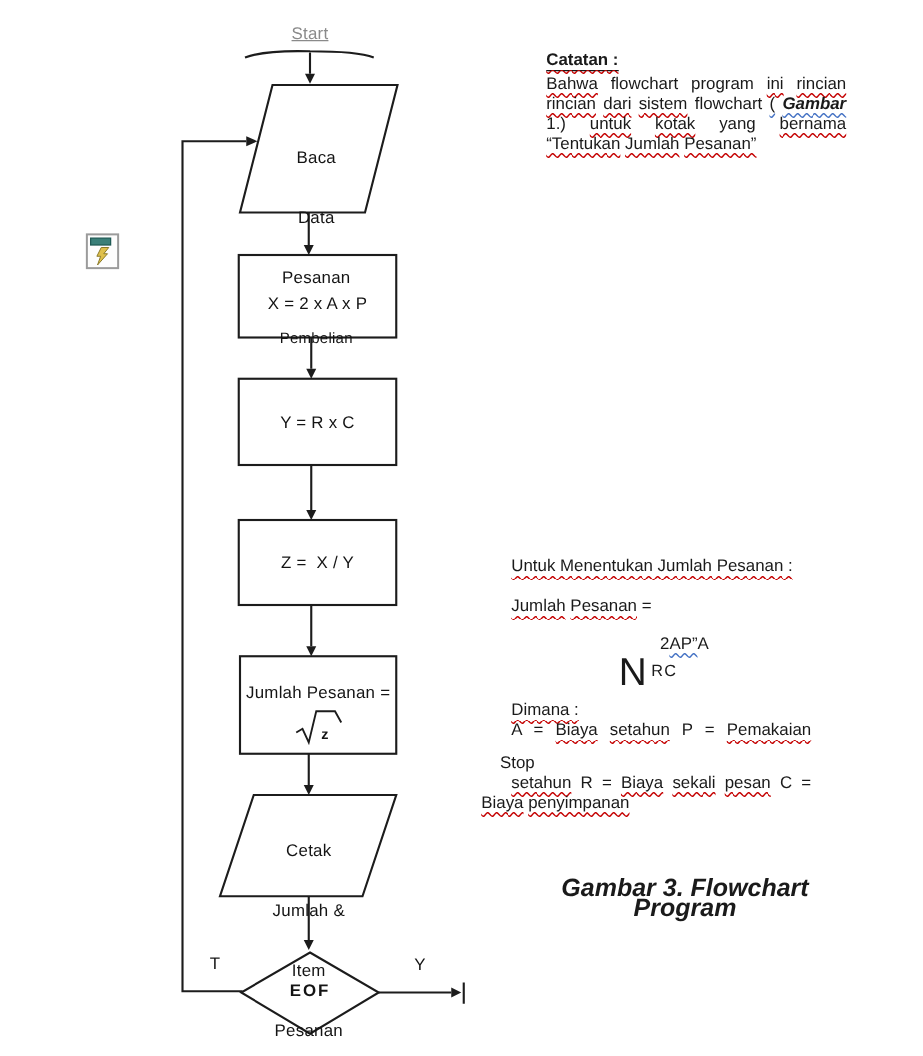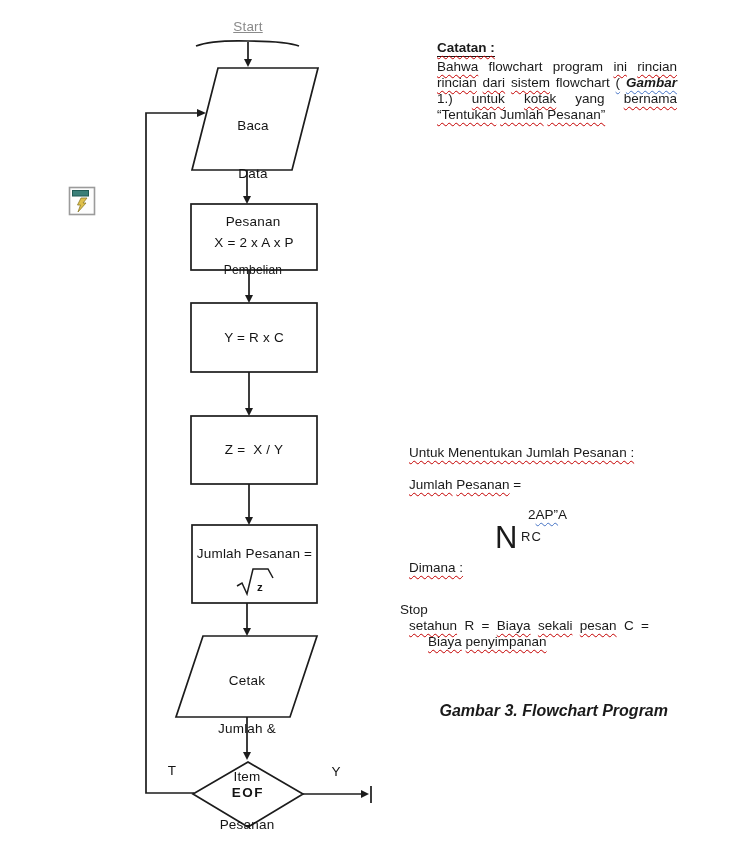--- a/index.html
+++ b/index.html
@@ -20,21 +20,21 @@
   .jus{text-align:justify;text-align-last:justify;}
   .wr{text-decoration-line:underline;text-decoration-style:wavy;text-decoration-color:#c40000;
       text-decoration-thickness:1px;text-underline-offset:2.5px;}
   .wb{text-decoration-line:underline;text-decoration-style:wavy;text-decoration-color:#4472c4;
       text-decoration-thickness:1px;text-underline-offset:2.5px;}
   .bi{font-weight:700;font-style:italic;}
   .notes-title{font-weight:700;display:inline-block;border-bottom:1.5px solid #161616;
                text-decoration-line:underline;text-decoration-style:wavy;
                text-decoration-color:#c40000;text-decoration-thickness:1px;
                text-underline-offset:3px;margin-bottom:2px;}
-  .caption{font-weight:700;font-style:italic;font-size:16px;text-align:right;}
+  .caption{font-weight:700;font-style:italic;font-size:20px;text-align:center;}
   .formula-n{font-size:31px;color:#1a1a1a;}
   .formula-den{font-size:13px;letter-spacing:1px;}
 </style>
 </head>
 <body>
 
 <div class="canvas">
 
   <svg class="abs" style="left:0;top:0;" width="738" height="845" viewBox="0 0 738 845">
     <g stroke="#1c1c1c" stroke-width="1.7" fill="none">
@@ -143,34 +143,43 @@
   </div>
 
   <div class="para" style="left:528px;top:507px;">
     <span>2</span><span class="wb">AP”</span><span>A</span>
   </div>
   <div class="para formula-n" style="left:495px;top:521px;line-height:34px;">N</div>
   <div class="para formula-den" style="left:521px;top:529px;">RC</div>
 
   <div class="para wr" style="left:409px;top:560px;">Dimana :</div>
 
+  <div class="para jus" style="left:409px;top:576px;width:240px;">
+    <span>A</span>
+    <span>=</span>
+    <span class="wr">Biaya</span>
+    <span class="wr">setahun</span>
+    <span>P</span>
+    <span>=</span>
+    <span class="wr">Pemakaian</span>
+  </div>
 
   <div class="para" style="left:400px;top:602px;">Stop</div>
 
   <div class="para jus" style="left:409px;top:618px;width:240px;">
     <span class="wr">setahun</span>
     <span>R</span>
     <span>=</span>
     <span class="wr">Biaya</span>
     <span class="wr">sekali</span>
     <span class="wr">pesan</span>
     <span>C</span>
     <span>=</span>
   </div>
 
-  <div class="para" style="left:428px;top:634px;">
+  <div class="para" style="left:385px;top:634px;">
     <span class="wr">Biaya</span>
     <span class="wr">penyimpanan</span>
   </div>
 
   <div class="para caption" style="left:428px;top:703px;width:240px;">Gambar 3. Flowchart Program</div>
 
 </div>
 
 </body></html>

